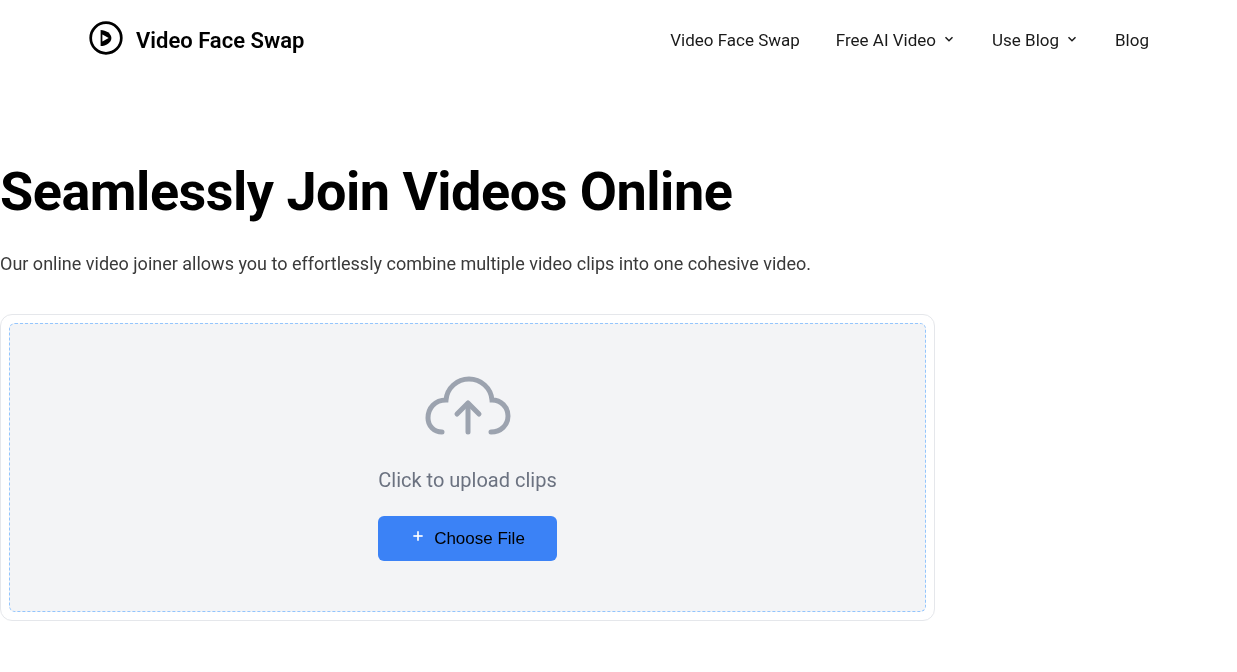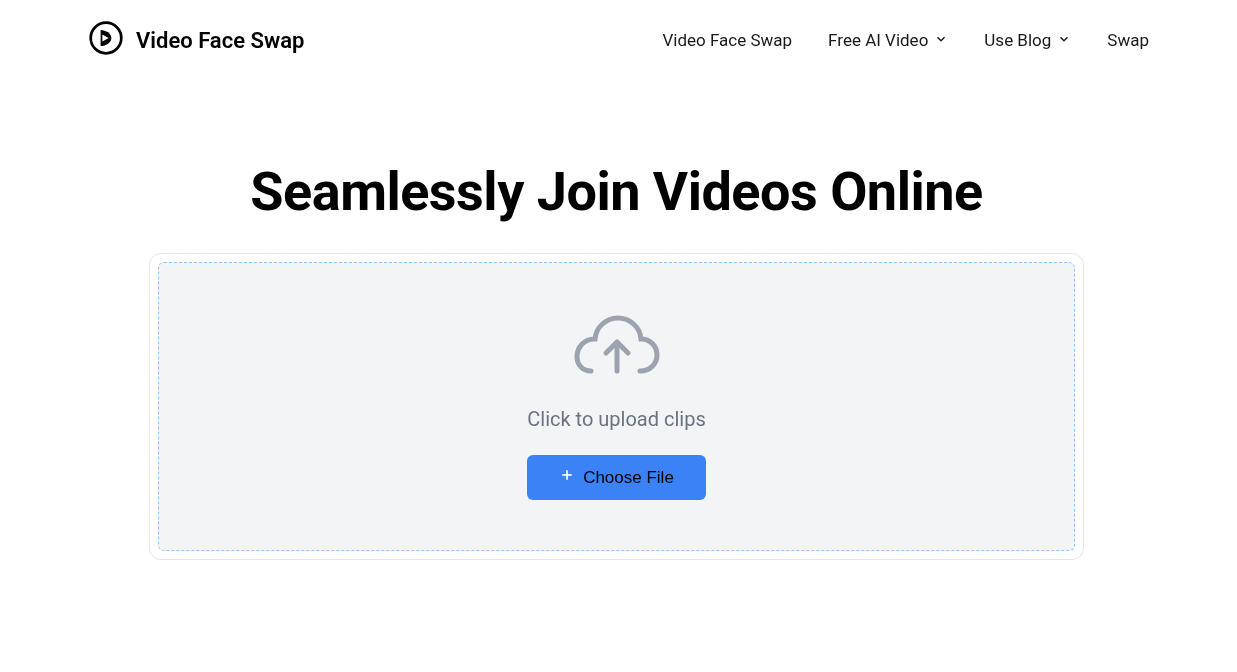--- a/index.html
+++ b/index.html
@@ -47,21 +47,21 @@
       color: #1a1a1a;
       cursor: pointer;
     }
     .chevron-icon {
       width: 14px;
       height: 14px;
     }
     .main {
       display: flex;
       flex-direction: column;
-      align-items: center;
+      align-items: flex-start;
       padding: 80px 4px 0 0;
     }
     .hero-title {
       font-size: 54px;
       font-weight: 700;
       color: #000000;
       letter-spacing: -0.5px;
       text-align: center;
       margin-bottom: 30px;
     }
@@ -145,27 +145,28 @@
     </div>
     <div class="nav-item">
       <span>Use Blog</span>
       <span>
         <svg class="chevron-icon" viewBox="0 0 24 24" fill="none" stroke="#1a1a1a" stroke-width="2.5">
           <polyline points="6 9 12 15 18 9"></polyline>
         </svg>
       </span>
     </div>
     <div class="nav-item">
-      <span>Swap</span>
+      <span>Blog</span>
     </div>
   </nav>
 </div>
 
 <div class="main">
   <h1 class="hero-title">Seamlessly Join Videos Online</h1>
+  <p class="hero-subtitle">Our online video joiner allows you to effortlessly combine multiple video clips into one cohesive video.</p>
 
   <div class="upload-container">
     <div class="upload-area">
       <span>
         <svg class="cloud-icon" viewBox="0 0 90 70" fill="none">
           <path d="M 68 58 C 78 58 85 51 85 42 C 85 33 78 26 69 26 C 68 14 58 5 46 5 C 34 5 24 14 23 26 C 12 26 5 34 5 44 C 5 52 11 58 19 58" stroke="#9ca3af" stroke-width="5" stroke-linecap="round" fill="none"></path>
           <line x1="45" y1="58" x2="45" y2="30" stroke="#9ca3af" stroke-width="5" stroke-linecap="round"></line>
           <polyline points="34,40 45,29 56,40" stroke="#9ca3af" stroke-width="5" stroke-linecap="round" stroke-linejoin="round" fill="none"></polyline>
         </svg>
       </span>

